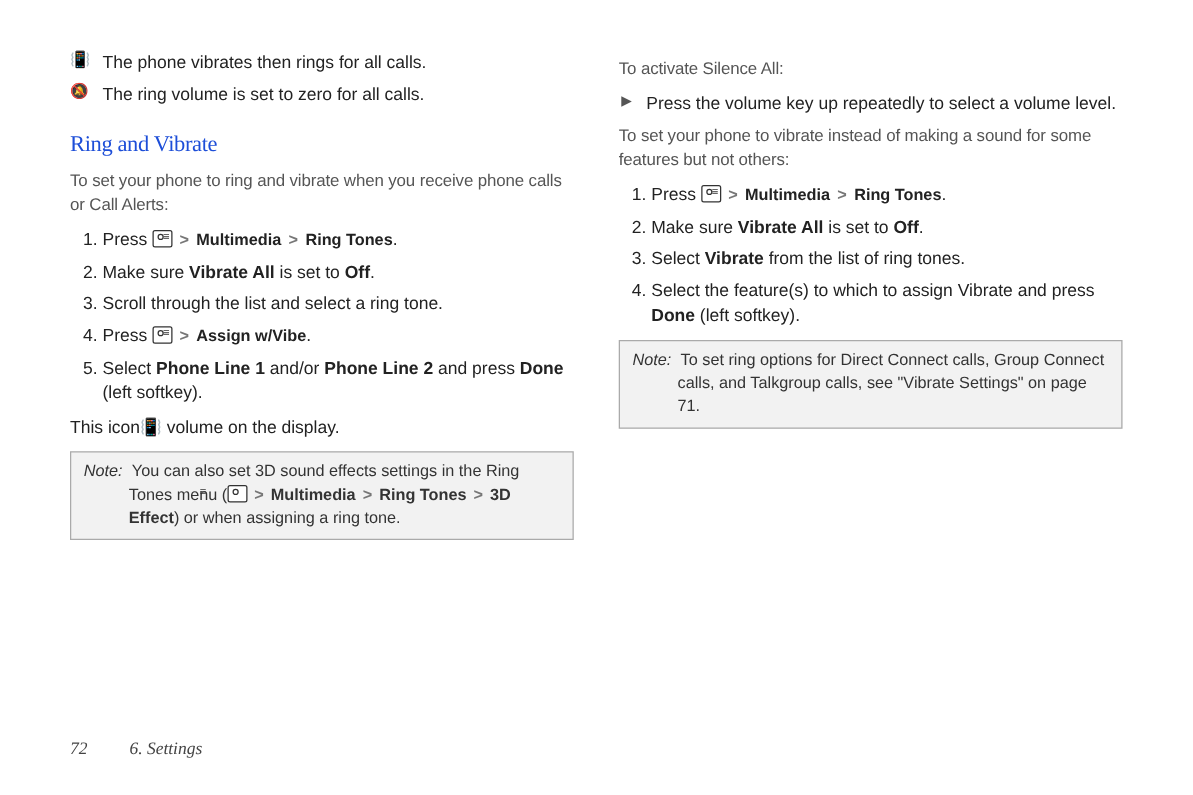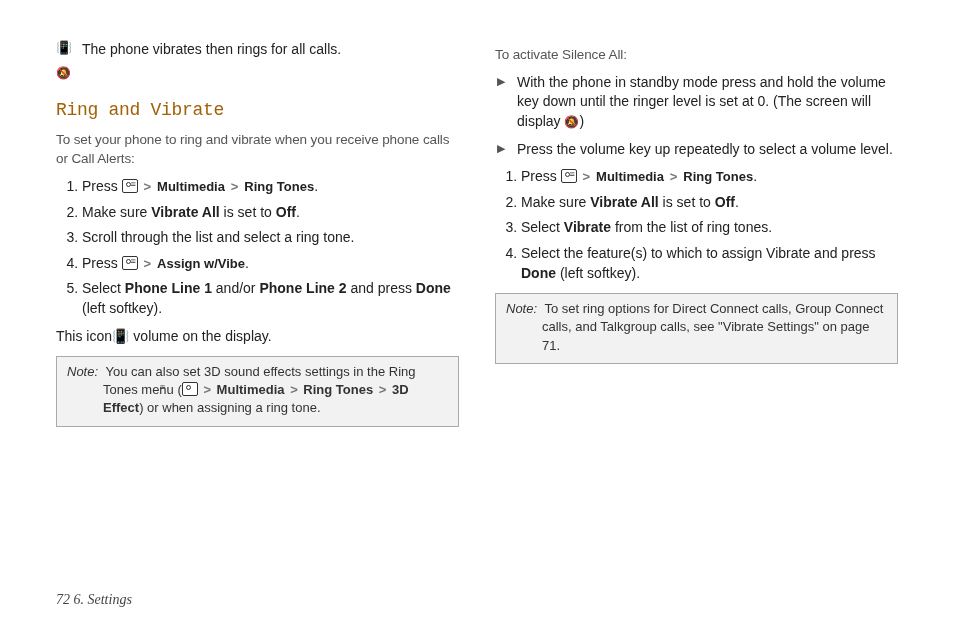--- a/index.html
+++ b/index.html
@@ -28,23 +28,23 @@
     margin-bottom: 6px;
   }
   .icon {
     width: 16px;
     flex-shrink: 0;
     text-align: center;
     font-size: 13px;
     line-height: 1.2;
   }
   h2.section {
-    font-family: Liberation Mono, monospace;
+    font-family: Liberation Serif, serif;
     font-weight: 400;
-    color: #a16207;
+    color: #1d4ed8;
     font-size: 18px;
     letter-spacing: -0.3px;
     margin: 18px 0 8px 0;
   }
   h1.title {
     font-family: "Times New Roman", Times, serif;
     font-style: italic;
     font-weight: 400;
     color: #5a5a5a;
     font-size: 24px;
@@ -155,38 +155,40 @@
   .footer {
     position: absolute;
     bottom: 26px;
     left: 56px;
     font-style: italic;
     color: #444;
     font-size: 14px;
     font-family: "Times New Roman", Times, serif;
   }
   .footer .pg {
+    margin-right: 30px;
   }
   .small-bell {
     font-size:12px;
   }
 </style>
 </head>
 <body>
 
 <div class="columns">
 
   <div class="col">
 
     <div class="icon-row">
       <div class="icon">📳</div>
       <div>The phone vibrates then rings for all calls.</div>
     </div>
     <div class="icon-row">
       <div class="icon small-bell">🔕</div>
+      <div>The ring volume is set to zero for all calls.</div>
     </div>
 
     <h2 class="section">Ring and Vibrate</h2>
 
     <p class="body">To set your phone to ring and vibrate when you receive phone calls or Call Alerts:</p>
 
     <ol class="steps">
       <li>
         <span>Press </span><span class="inline-icon"></span> <span class="menu-sep">&gt;</span> <span class="menu-path">Multimedia</span> <span class="menu-sep">&gt;</span> <span class="menu-path">Ring Tones</span><span>.</span>
       </li>
@@ -216,31 +218,27 @@
     </div>
 
   </div>
 
   <div class="col">
 
 
 
     <p class="body">To activate Silence All:</p>
 
-    <ul class="bullet-list">
-      <li>
-        <span>With the phone in standby mode press and hold the volume key down until the ringer level is set at 0. (The screen will display </span><span class="small-bell">🔕</span><span>)</span>
-      </li>
-    </ul>
 
 
     <ul class="bullet-list">
       <li>Press the volume key up repeatedly to select a volume level.</li>
     </ul>
 
+    <p class="body">To set your phone to vibrate instead of making a sound for some features but not others:</p>
 
     <ol class="steps">
       <li>
         <span>Press </span><span class="inline-icon"></span> <span class="menu-sep">&gt;</span> <span class="menu-path">Multimedia</span> <span class="menu-sep">&gt;</span> <span class="menu-path">Ring Tones</span><span>.</span>
       </li>
       <li>
         <span>Make sure </span><span class="bold">Vibrate All</span><span> is set to </span><span class="bold">Off</span><span>.</span>
       </li>
       <li>
         <span>Select </span><span class="bold">Vibrate</span><span> from the list of ring tones.</span>

